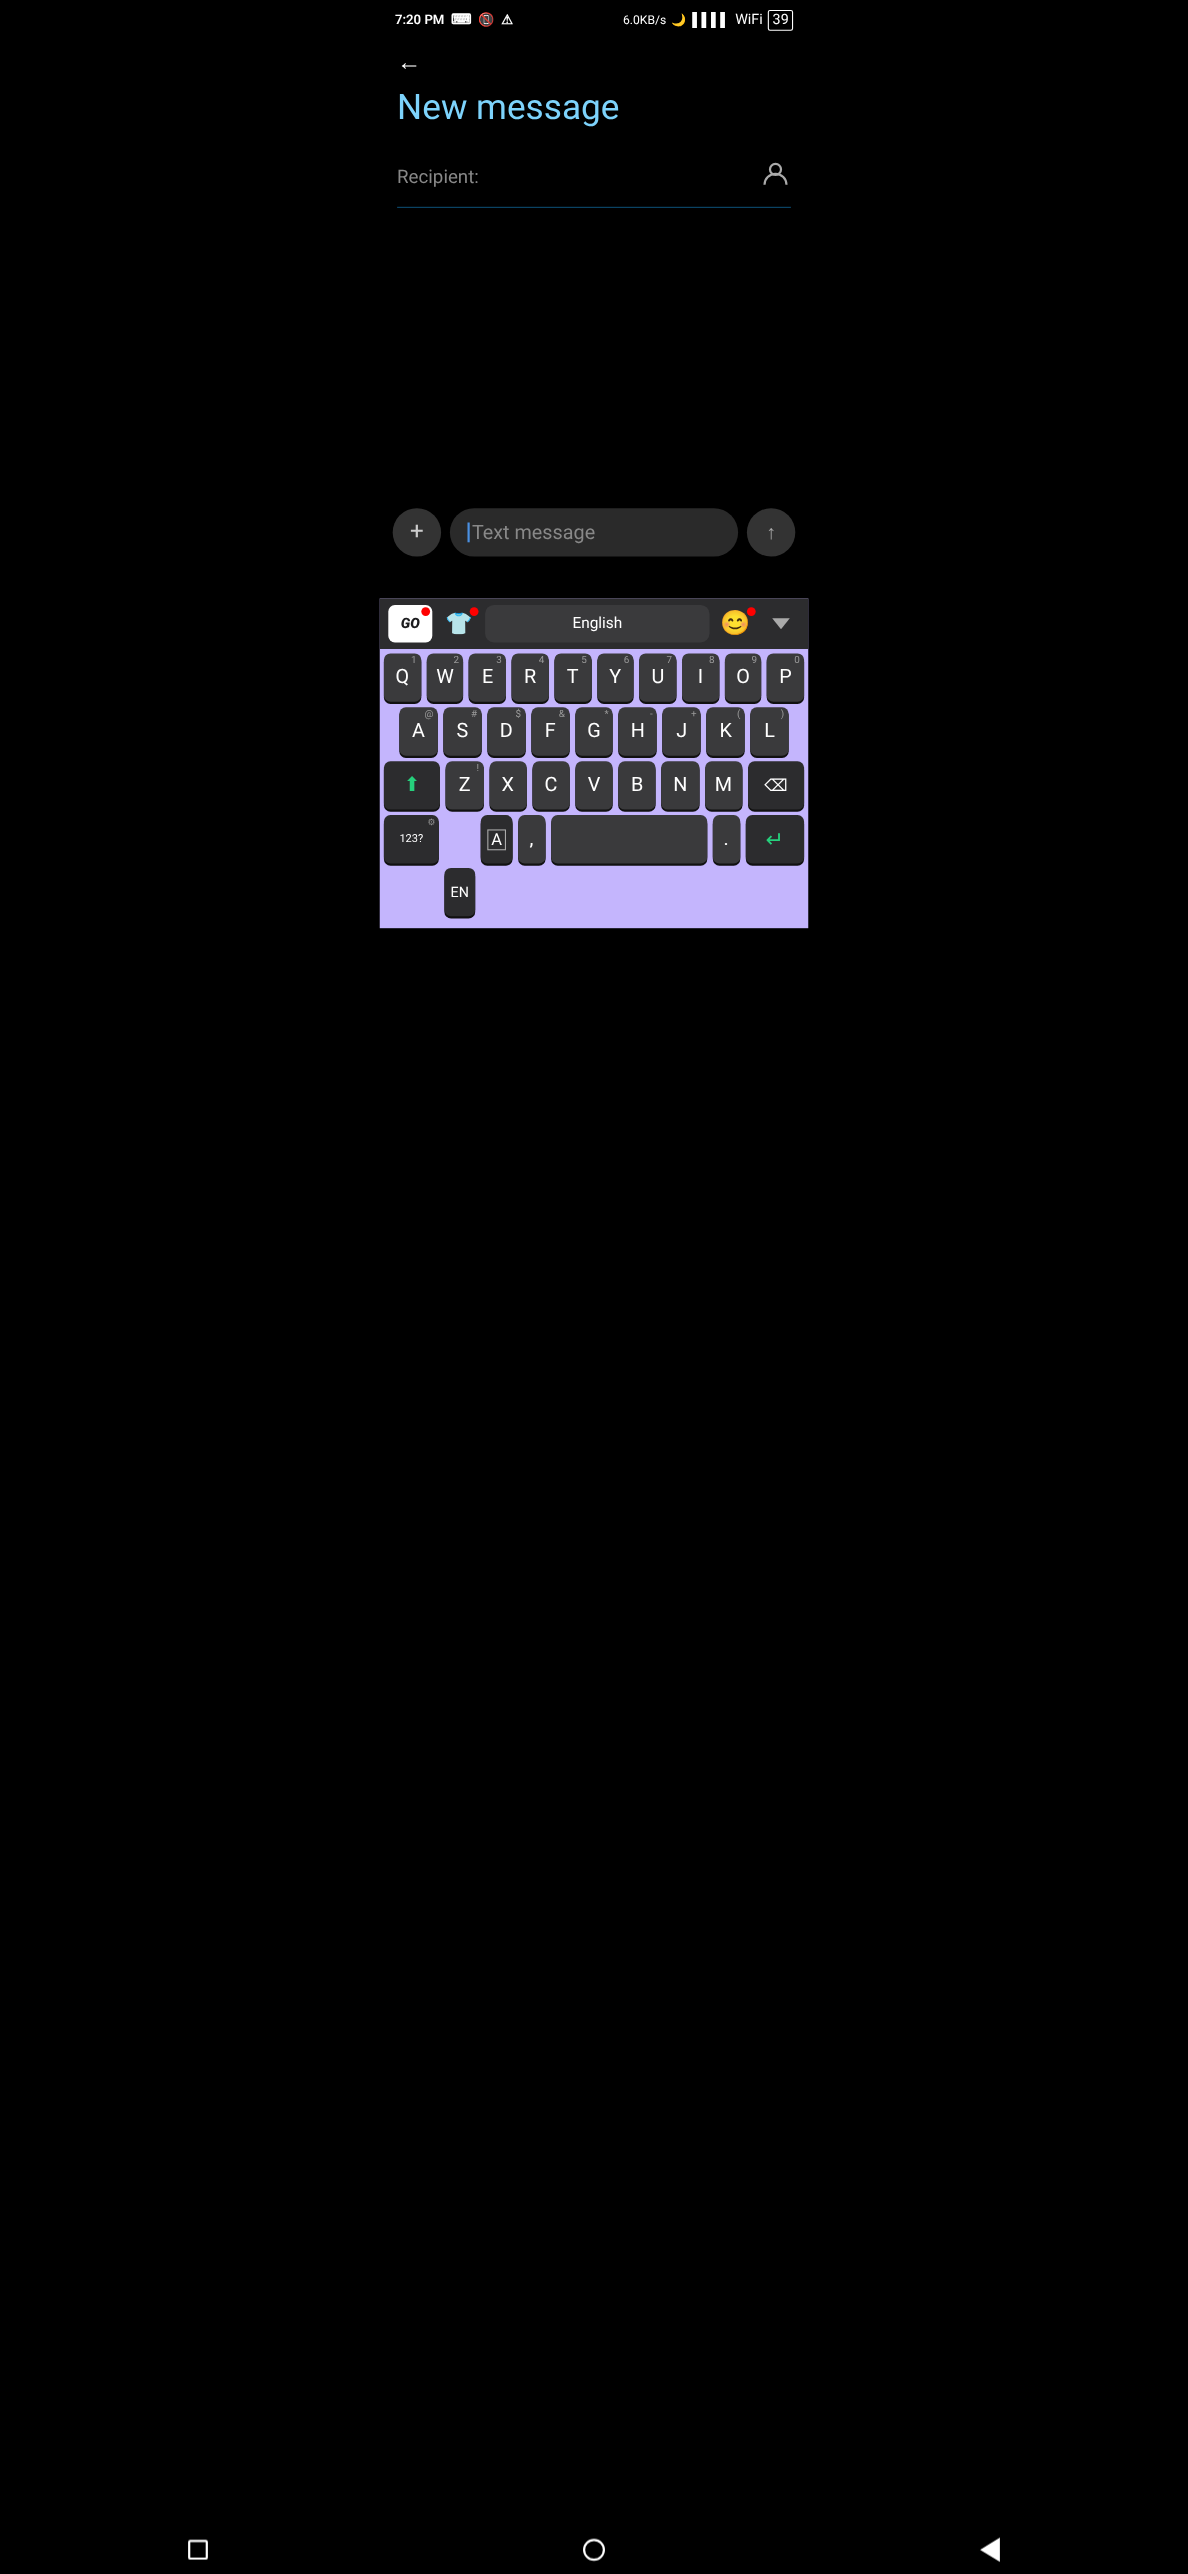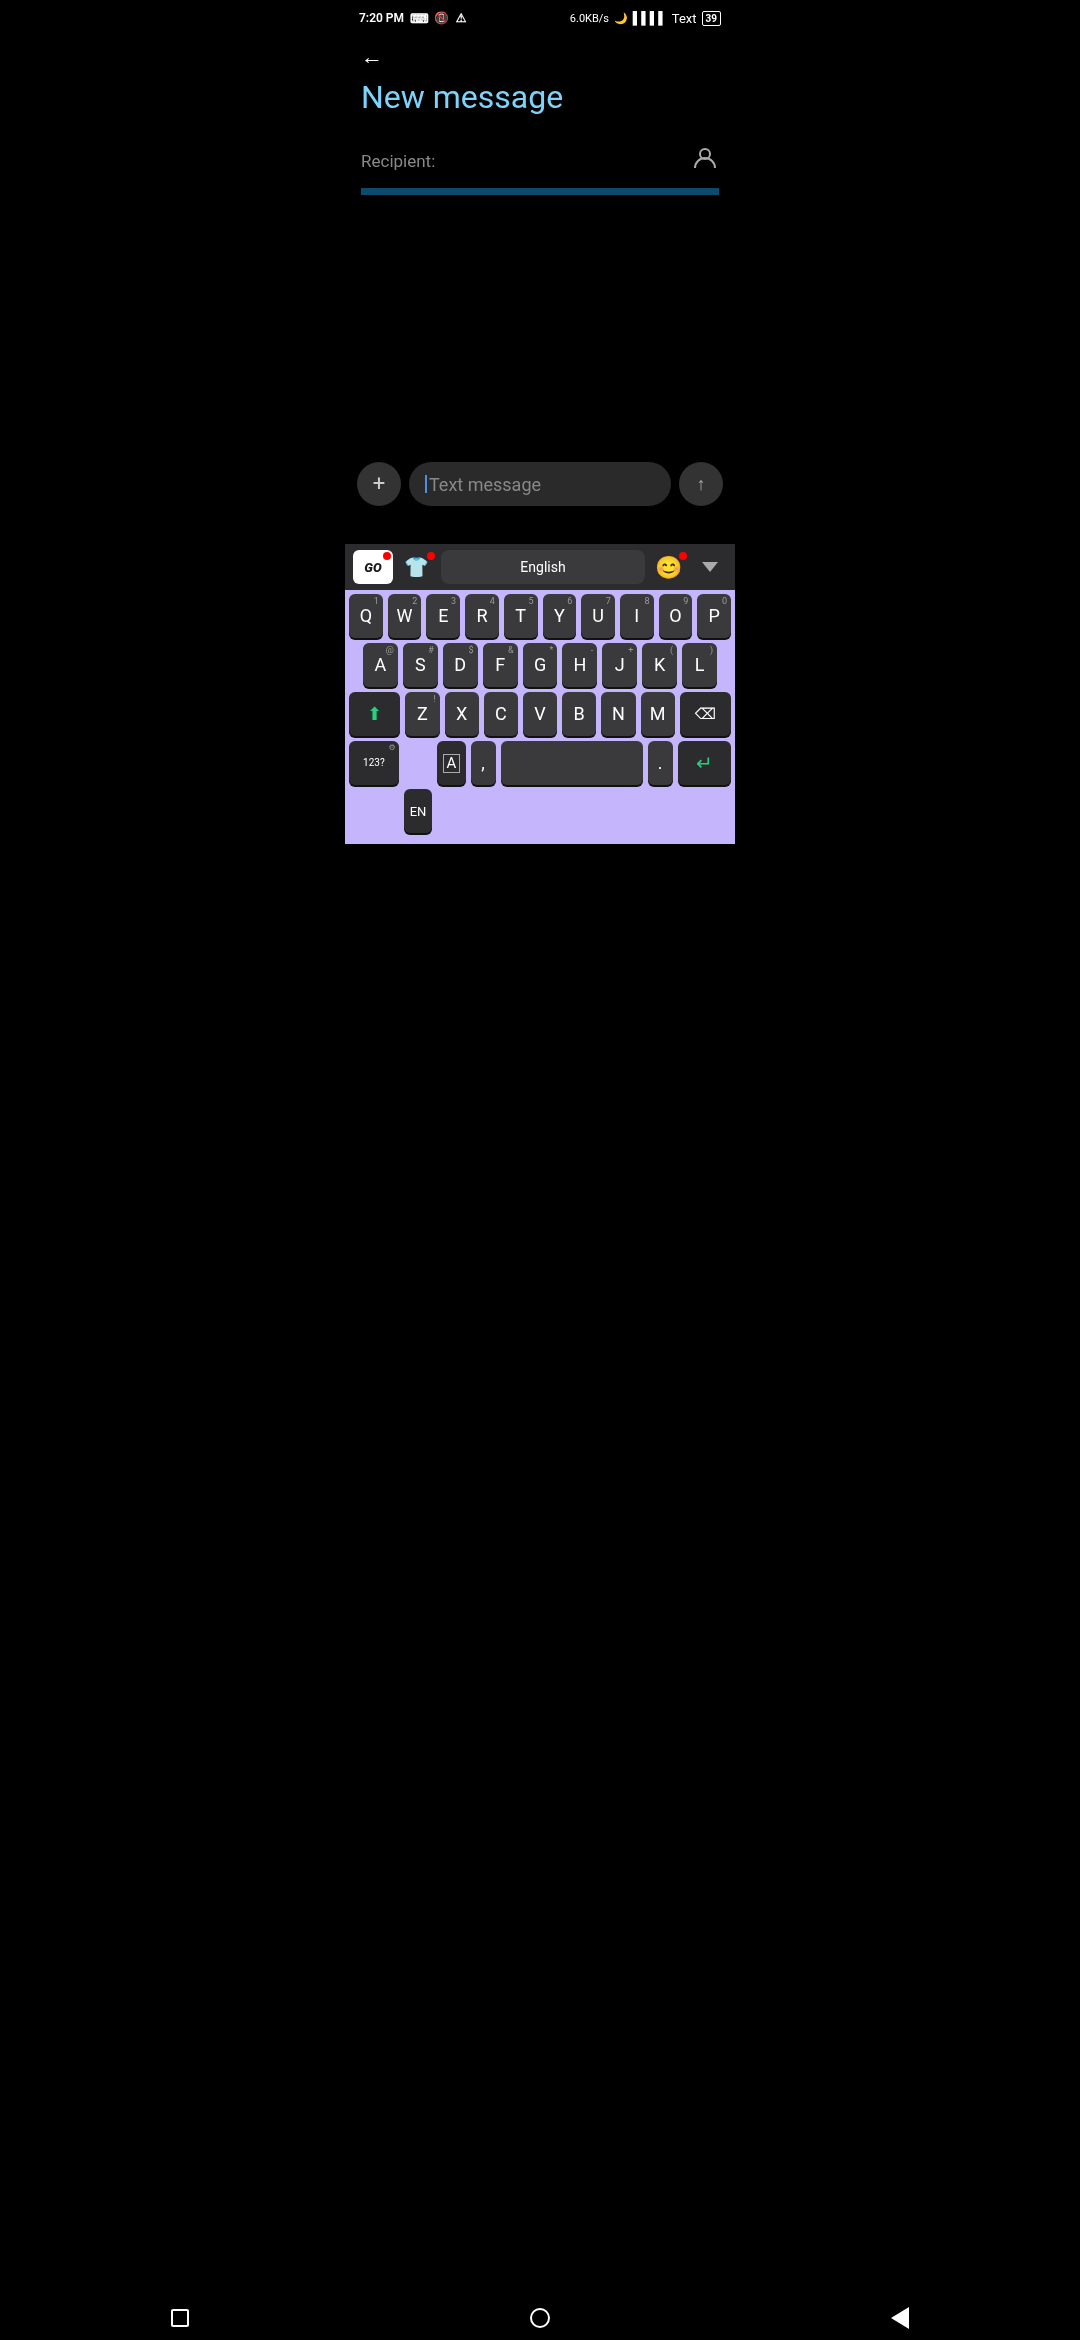--- a/index.html
+++ b/index.html
@@ -36,22 +36,22 @@
       display: flex;
       align-items: center;
       gap: 5px;
       font-size: 11px;
       color: #fff;
     }
     .battery-box {
       border: 1.5px solid #fff;
       border-radius: 2px;
       padding: 1px 3px;
-      font-size: 10px;
-      font-weight: 700;
+      font-size: 13px;
+      font-weight: 400;
     }
 
     
     .app-content {
       padding: 0 16px;
     }
 
     
     .back-btn {
       margin-top: 12px;
@@ -67,21 +67,21 @@
       font-size: 32px;
       font-weight: 400;
       color: #7dd3fc;
       margin-bottom: 28px;
     }
 
     
     .recipient-row {
       display: flex;
       align-items: center;
-      border-bottom: 7px solid #0c4a6e;
+      border-bottom: 1px solid #0c4a6e;
       padding-bottom: 10px;
       margin-bottom: 0;
     }
     .recipient-label {
       font-size: 17px;
       color: #888;
       flex: 1;
     }
     .recipient-icon {
       font-size: 24px;
@@ -326,21 +326,21 @@
   <div class="status-left">
     <span>7:20 PM</span>
     <span style="font-size:13px;">⌨</span>
     <span style="font-size:12px;">📵</span>
     <span style="font-size:12px;">⚠</span>
   </div>
   <div class="status-right">
     <span>6.0KB/s</span>
     <span>🌙</span>
     <span style="font-size:12px;">▌▌▌▌</span>
-    <span style="font-size:13px;">Text</span>
+    <span style="font-size:13px;">WiFi</span>
     <div class="battery-box">
       <span>39</span>
     </div>
   </div>
 </div>
 
 <div class="app-content">
 
   <div class="back-btn">←</div>
 

